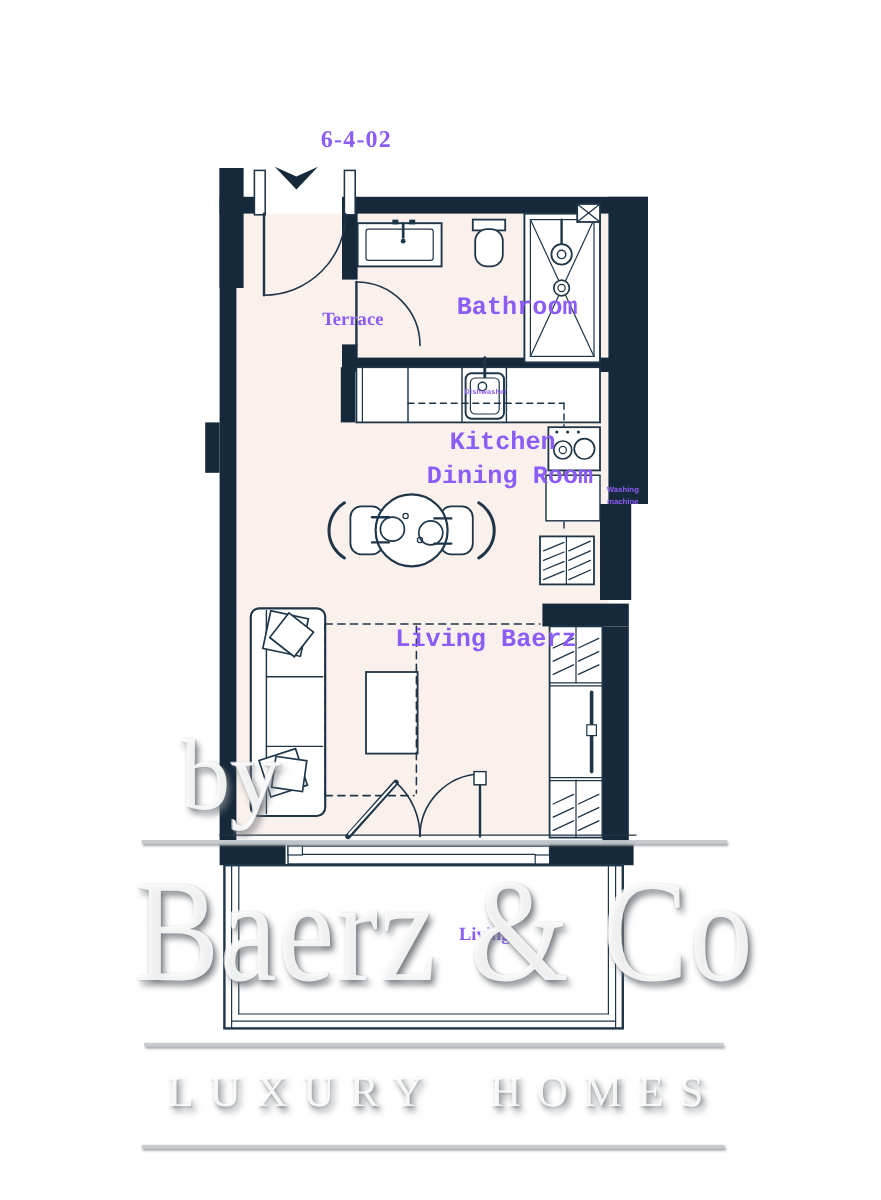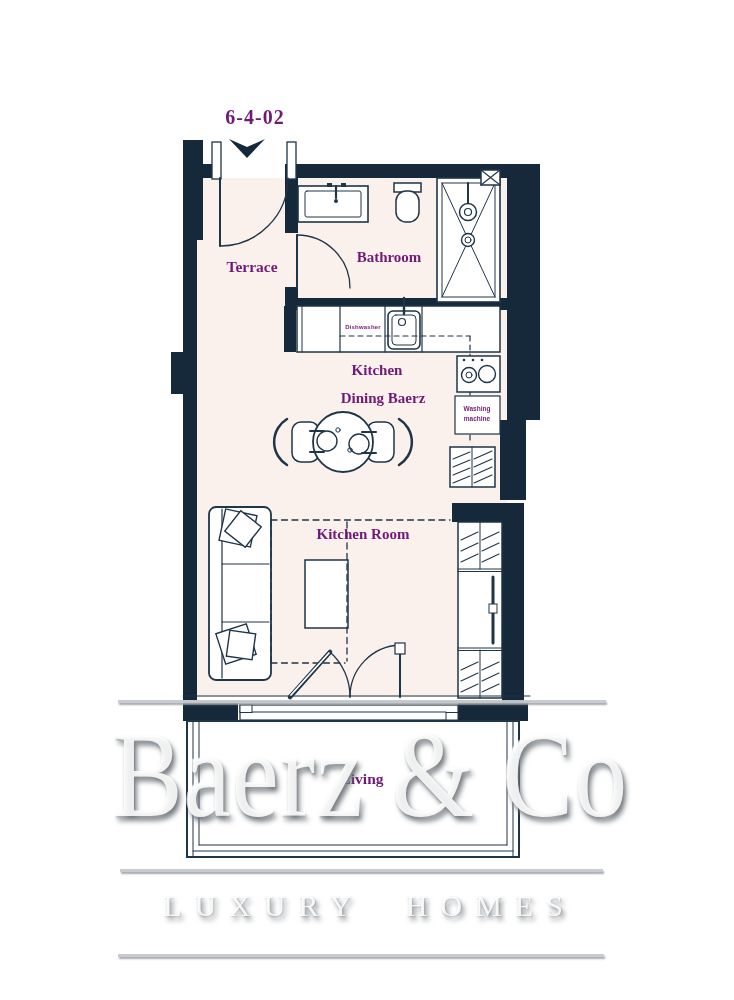--- a/index.html
+++ b/index.html
@@ -2,26 +2,27 @@
 <html><head>
 <meta charset="utf-8">
 <style>
   html,body{margin:0;padding:0;background:#ffffff;}
   .stage{
     position:relative;width:734px;height:1000px;background:#ffffff;
     overflow:hidden;font-family:"Liberation Serif",serif;
   }
   .plan-svg{position:absolute;left:0;top:0;z-index:1;}
   .lbl{
-    position:absolute;z-index:2;color:#701a75;font-weight:700;
+    position:absolute;z-index:2;color:#8b5cf6;font-weight:700;
     transform:translate(-50%,-50%);white-space:nowrap;
     font-family:"Liberation Serif",serif;
+    margin-left:42px;
   }
   .lbl.unit{font-size:20px;letter-spacing:1px;}
-  .lbl.room-lg{font-size:15px;}
+  .lbl.room-lg{font-size:21px;font-family:Liberation Mono, monospace;}
   .lbl.room-md{font-size:15.5px;}
   .lbl.tiny{
     font-family:"Liberation Sans",sans-serif;font-weight:700;font-size:6px;
     letter-spacing:.2px;
   }
   .lbl.wash{
     font-family:"Liberation Sans",sans-serif;font-weight:700;font-size:6.5px;
     line-height:1.5;text-align:center;
   }
   
@@ -31,21 +32,21 @@
                   1px 1px 2px rgba(130,136,142,.55),
                   -1px -1px 0 rgba(255,255,255,.7);
       font-family:"Liberation Serif",serif;font-weight:400;}
   .wm-by{left:150px;top:598px;font-size:84px;}
   .wm-brand{
     left:112px;top:706px;width:510px;text-align:center;font-size:106px;
     white-space:nowrap;transform:scaleY(1.15);transform-origin:top center;
     letter-spacing:1px;
   }
   .wm-tagline{
-    left:116px;top:889px;width:494px;text-align:center;font-size:30px;
+    left:116px;top:889px;width:494px;text-align:center;font-size:36px;
     letter-spacing:13px;word-spacing:22px;text-indent:13px;
   }
   .wm-rule{
     position:absolute;z-index:3;pointer-events:none;height:2.5px;
     background:#c6cace;opacity:.95;
     box-shadow:1px 2px 2px rgba(120,126,132,.7),0 1.5px 0 rgba(255,255,255,.85);
   }
   .wm-rule.r1{left:118px;top:700px;width:488px;}
   .wm-rule.r2{left:120px;top:869px;width:483px;}
   .wm-rule.r3{left:118px;top:954px;width:486px;}
@@ -257,28 +258,29 @@
         <line x1="199" y1="845" x2="507" y2="845" stroke-width="1"></line>
         <line x1="193" y1="851" x2="513" y2="851" stroke-width="1"></line>
       </g>
     </g>
   </svg>
 
   <div class="lbl unit" style="left:255px;top:117px;">6-4-02</div>
   <div class="lbl room-md" style="left:252px;top:267px;">Terrace</div>
   <div class="lbl room-lg" style="left:389px;top:257px;">Bathroom</div>
   <div class="lbl room-lg" style="left:377px;top:370px;text-align:right;">Kitchen</div>
-  <div class="lbl room-lg" style="left:383px;top:398px;">Dining Baerz</div>
-  <div class="lbl room-lg" style="left:363px;top:534px;">Kitchen Room</div>
+  <div class="lbl room-lg" style="left:383px;top:398px;">Dining Room</div>
+  <div class="lbl room-lg" style="left:363px;top:534px;">Living Baerz</div>
   <div class="lbl room-md" style="left:362px;top:779px;">Living</div>
   <div class="lbl tiny" style="left:363px;top:327px;">Dishwasher</div>
   <div class="lbl wash" style="left:477px;top:414px;">
     <span>Washing</span><br>
     <span>machine</span>
   </div>
 
+  <div class="wm wm-by">by</div>
   <div class="wm-rule r1"></div>
   <div class="wm wm-brand">Baerz &amp; Co</div>
   <div class="wm-rule r2"></div>
   <div class="wm wm-tagline">LUXURY HOMES</div>
   <div class="wm-rule r3"></div>
 
 </div>
 
 </body></html>

